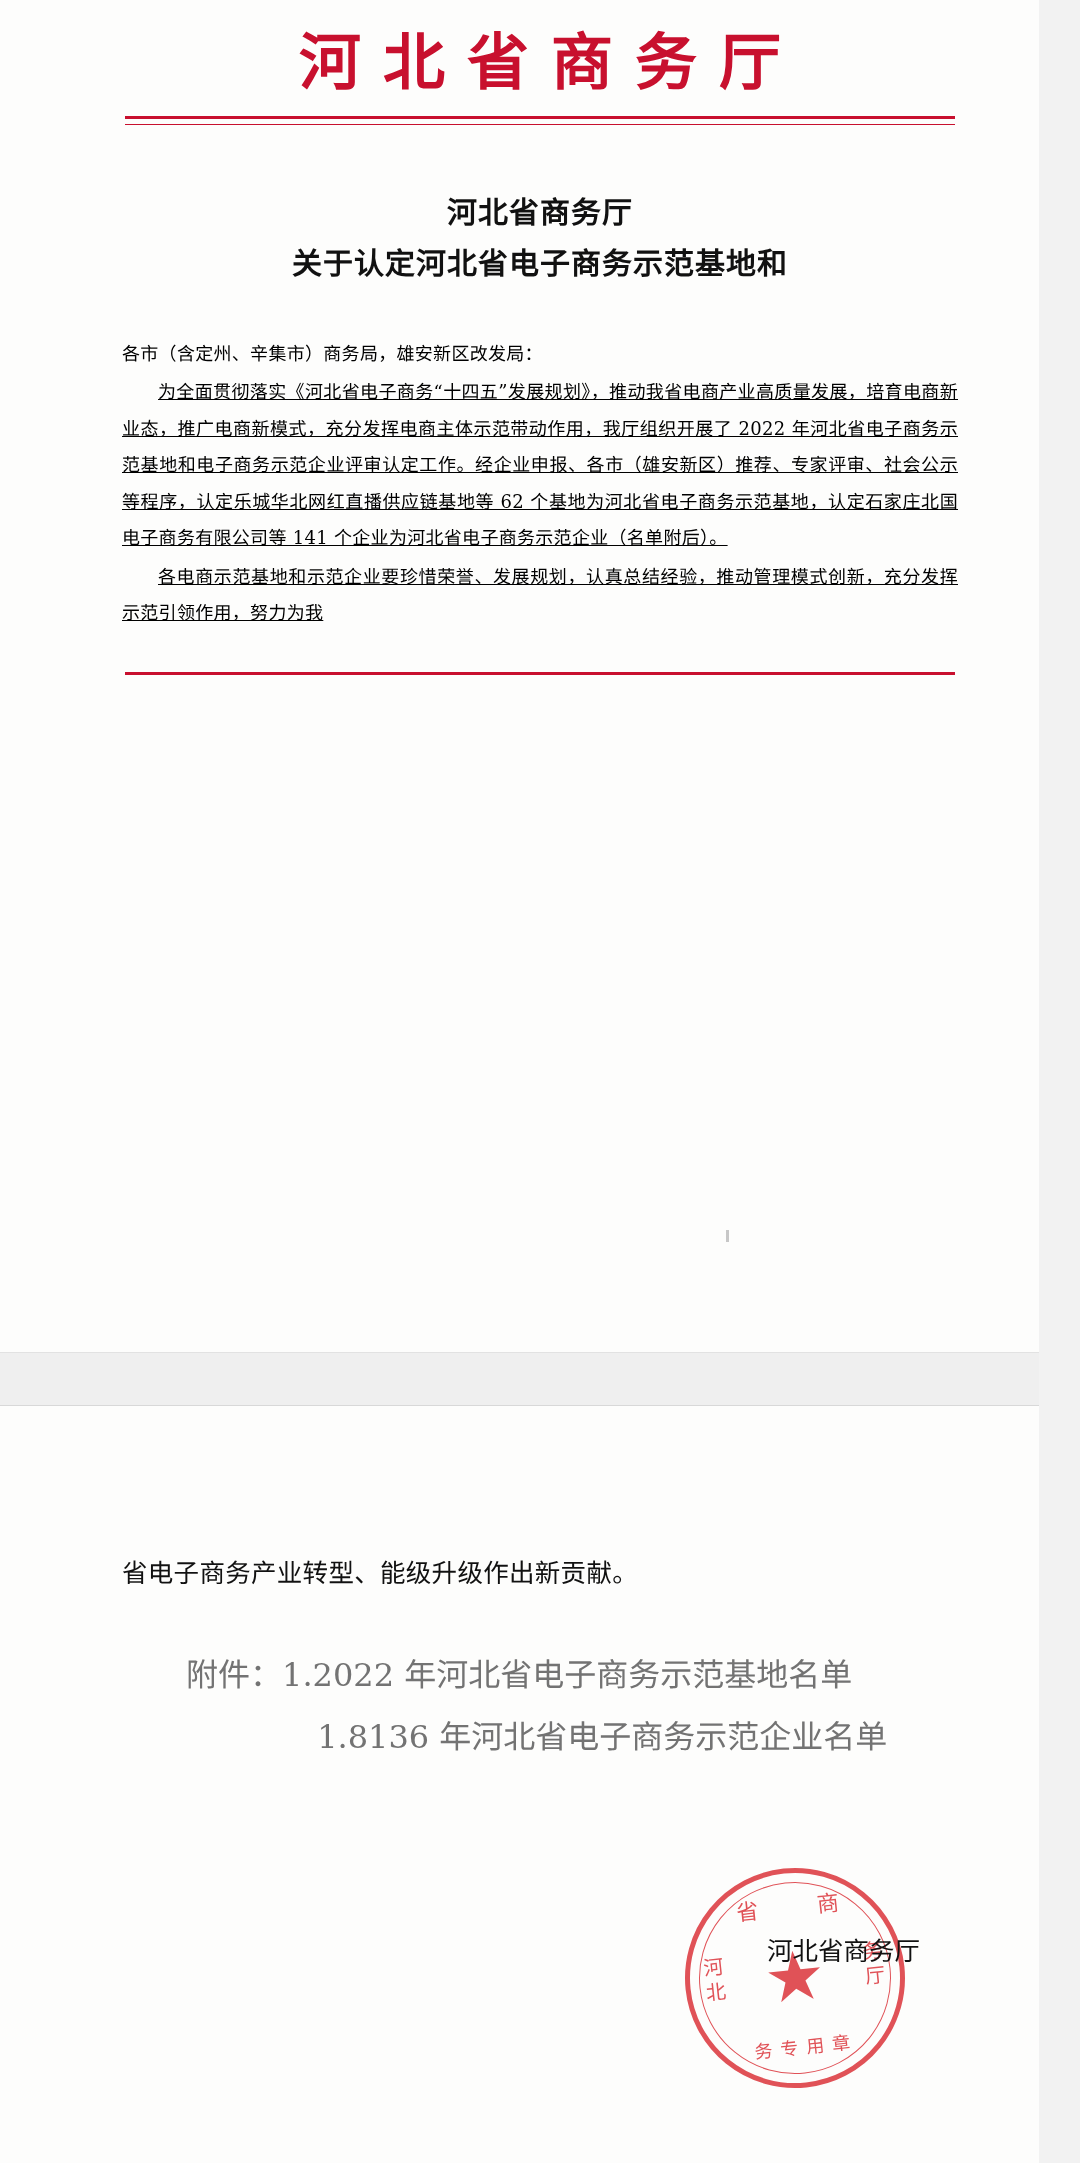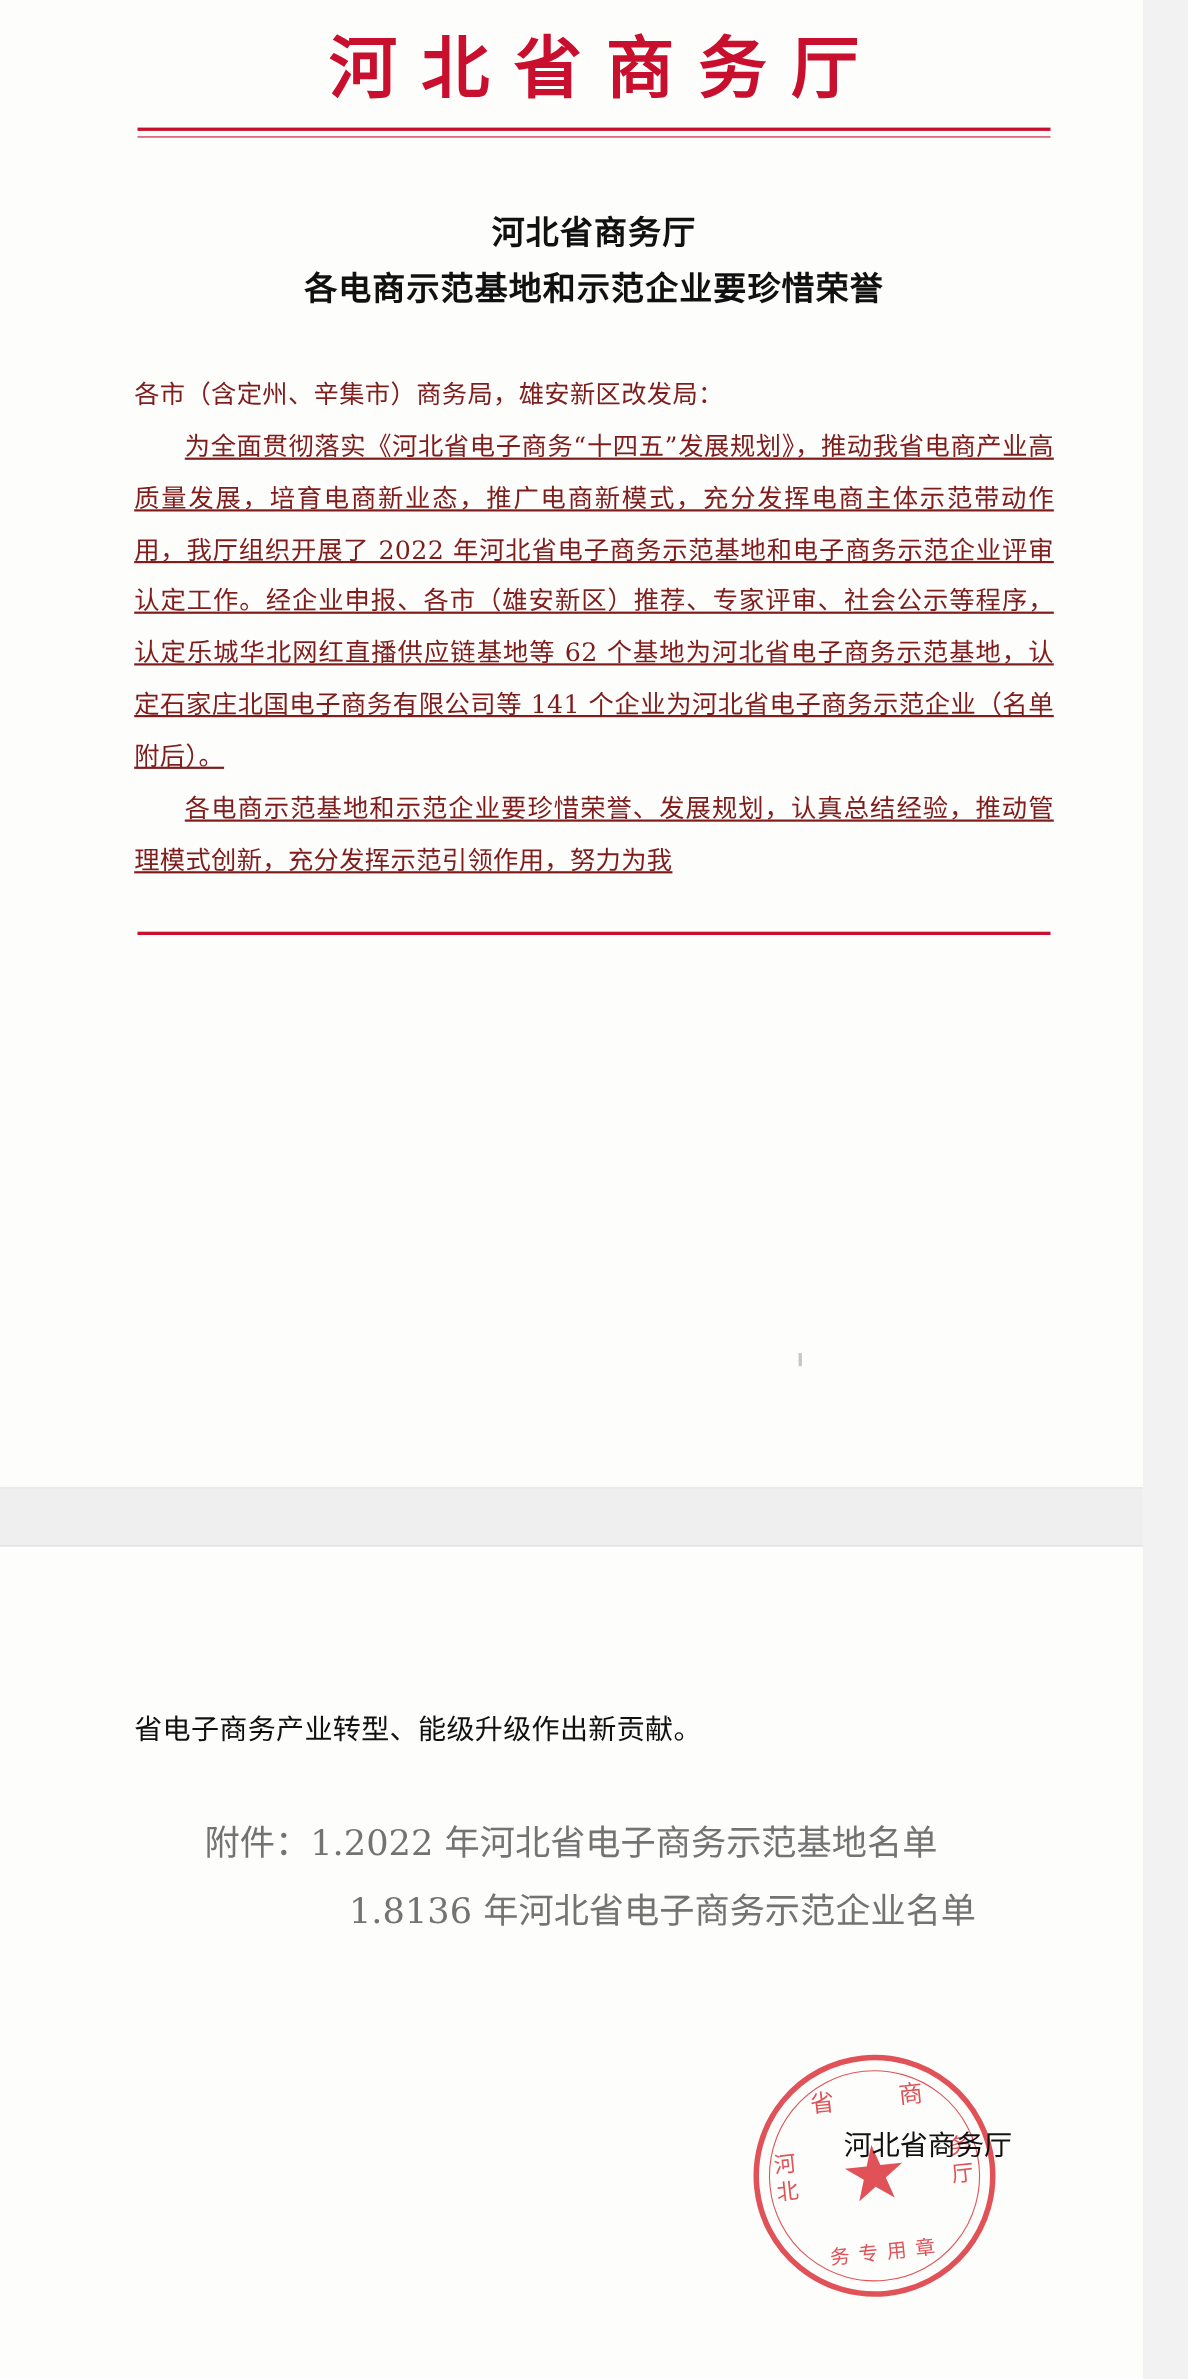--- a/index.html
+++ b/index.html
@@ -65,26 +65,26 @@
     font-weight: bold;
     line-height: 1.72;
     letter-spacing: 1px;
     color: #111;
   }
   .doc-title div { white-space: nowrap; }
 
   .body-block {
     margin: 46px auto 0 auto;
     width: 836px;
-    font-size: 23px;
+    font-size: 18px;
     line-height: 2.03;
     letter-spacing: 0.3px;
     text-align: justify;
     text-justify: inter-ideograph;
-    color: #7f1d1d;
+    color: #000000;
   }
   .body-block p {
     margin: 0 0 2px 0;
   }
   .indent2 { text-indent: 2em; text-decoration: underline; }
 
   .bottom-rule {
     width: 830px;
     margin: 40px auto 0 auto;
     border-top: 3px solid #c8102e;
@@ -220,21 +220,21 @@
   <div class="sheet-one">
 
     <div class="letterhead">
       <div class="letterhead-title">河北省商务厅</div>
       <div class="letterhead-rule"></div>
       <div class="letterhead-rule thin"></div>
     </div>
 
     <div class="doc-title">
       <div>河北省商务厅</div>
-      <div>各电商示范基地和示范企业要珍惜荣誉</div>
+      <div>关于认定河北省电子商务示范基地和</div>
     </div>
 
     <div class="body-block">
       <p>各市（含定州、辛集市）商务局，雄安新区改发局：</p>
       <p class="indent2">为全面贯彻落实《河北省电子商务“十四五”发展规划》，推动我省电商产业高质量发展，培育电商新业态，推广电商新模式，充分发挥电商主体示范带动作用，我厅组织开展了 2022 年河北省电子商务示范基地和电子商务示范企业评审认定工作。经企业申报、各市（雄安新区）推荐、专家评审、社会公示等程序，认定乐城华北网红直播供应链基地等 62 个基地为河北省电子商务示范基地，认定石家庄北国电子商务有限公司等 141 个企业为河北省电子商务示范企业（名单附后）。</p>
       <p class="indent2">各电商示范基地和示范企业要珍惜荣誉、发展规划，认真总结经验，推动管理模式创新，充分发挥示范引领作用，努力为我</p>
     </div>
 
     <div class="bottom-rule"></div>
     <div class="page-dot"></div>

